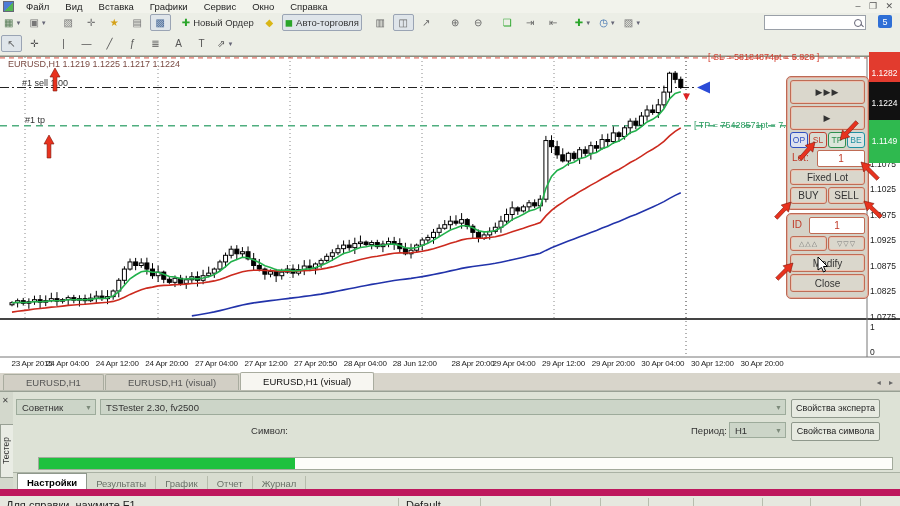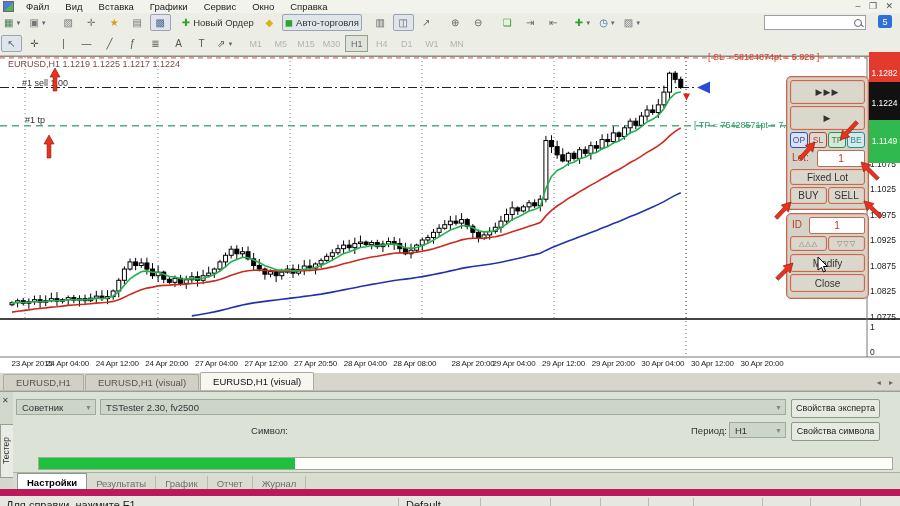--- a/index.html
+++ b/index.html
@@ -43,21 +43,21 @@
   .op-sl{color:#c04030;border-color:#c04030;}
   .op-tp{color:#2f8f50;border-color:#2f8f50;background:#dbe6da;}
   .op-be{color:#2090a0;border-color:#2090a0;background:#dbe6e6;}
   .plabel{color:#c03a28;font-size:10px;line-height:15px;padding-left:2px;}
   .pinput{width:42px;height:13px;background:#fff;border:1px solid #bf6c55;border-radius:2px;color:#c03a28;text-align:center;font-size:10px;font-family:"Liberation Sans",sans-serif;}
   .half{width:35px;height:15px;margin-bottom:0;}
   .wide{height:14px;}
   .arr3{width:35px;height:13px;margin-bottom:0;font-size:7px;color:#777;letter-spacing:1px;}
   
   #charttabs{position:absolute;left:0;top:373px;width:900px;height:18px;background:#d8d5cb;border-bottom:1px solid #b9bcb0;display:flex;align-items:flex-end;padding-left:3px;box-sizing:border-box;}
-  .ctab{height:15px;padding:0 12px;font-size:9.5px;color:#555;display:flex;align-items:center;border:1px solid #a9ac9f;border-bottom:none;background:#d2cfc5;margin-right:1px;border-radius:2px 2px 0 0;}
+  .ctab{height:15px;padding:0 22px;font-size:9.5px;color:#555;display:flex;align-items:center;border:1px solid #a9ac9f;border-bottom:none;background:#d2cfc5;margin-right:1px;border-radius:2px 2px 0 0;}
   .ctab.active{background:#f7f6f1;color:#111;height:17px;}
   #tabscroll{position:absolute;right:4px;top:378px;font-size:8px;color:#666;letter-spacing:3px;}
   
   #tester{position:absolute;left:0;top:391px;width:900px;height:98px;background:#dde2d6;border-top:1px solid #98a094;}
   #teststrip{position:absolute;left:0;top:0;width:13px;height:98px;background:#d3d8cc;border-right:1px solid #b4baa c;}
   #testtab{position:absolute;left:0px;top:32px;width:12px;height:52px;background:#e9ece4;border:1px solid #98a094;border-left:none;writing-mode:vertical-rl;transform:rotate(180deg);font-size:8.5px;color:#333;text-align:center;}
   #testclose{position:absolute;left:2px;top:4px;font-size:8px;color:#444;}
   .combo{position:absolute;background:#ccd5c8;border:1px solid #9dab9b;height:16px;font-size:9.5px;color:#333;line-height:16px;padding-left:5px;box-sizing:border-box;}
   .combo .dd{position:absolute;right:3px;top:0;font-size:7px;color:#7c8a7a;}
   .tlabel{position:absolute;font-size:9.5px;color:#333;line-height:17px;text-align:right;}
@@ -158,21 +158,20 @@
         </span><span class="tbtn">
           <span>≣</span>
         </span><span class="tbtn">
           <span>A</span>
         </span><span class="tbtn">
           <span>T</span>
         </span><span class="tbtn">
           <span>⇗</span>
           <span class="dd">▼</span>
         </span><span class="tsep"></span></span>
-    <span id="tfbtns"><span class="tfbtn">M1</span><span class="tfbtn">M5</span><span class="tfbtn">M15</span><span class="tfbtn">M30</span><span class="tfbtn active">H1</span><span class="tfbtn">H4</span><span class="tfbtn">D1</span><span class="tfbtn">W1</span><span class="tfbtn">MN</span></span>
   </div>
 
   <div id="chart">
     <svg id="chartsvg" width="900" height="316">
         <line x1="25" y1="0" x2="25" y2="262" stroke="#8a8a8a" stroke-dasharray="1,3" stroke-width="1"></line>
         <line x1="158" y1="0" x2="158" y2="262" stroke="#8a8a8a" stroke-dasharray="1,3" stroke-width="1"></line>
         <line x1="290" y1="0" x2="290" y2="262" stroke="#8a8a8a" stroke-dasharray="1,3" stroke-width="1"></line>
         <line x1="422" y1="0" x2="422" y2="262" stroke="#8a8a8a" stroke-dasharray="1,3" stroke-width="1"></line>
         <line x1="554" y1="0" x2="554" y2="262" stroke="#8a8a8a" stroke-dasharray="1,3" stroke-width="1"></line>
         <line x1="686" y1="0" x2="686" y2="262" stroke="#8a8a8a" stroke-dasharray="1,3" stroke-width="1"></line>
@@ -545,21 +544,21 @@
 
 <div id="timescale" style="position: absolute; left: 0px; top: 0px; width: 900px; height: 0px; z-index: 4;">
       <div class="ttick" style="left: 32px;">23 Apr 2015</div>
       <div class="ttick" style="left: 67.6px;">24 Apr 04:00</div>
       <div class="ttick" style="left: 117.2px;">24 Apr 12:00</div>
       <div class="ttick" style="left: 166.8px;">24 Apr 20:00</div>
       <div class="ttick" style="left: 216.4px;">27 Apr 04:00</div>
       <div class="ttick" style="left: 266px;">27 Apr 12:00</div>
       <div class="ttick" style="left: 315.6px;">27 Apr 20:50</div>
       <div class="ttick" style="left: 365.2px;">28 Apr 04:00</div>
-      <div class="ttick" style="left: 414.8px;">28 Apr 08:00</div>
+      <div class="ttick" style="left: 414.8px;">28 Jun 12:00</div>
       <div class="ttick" style="left: 473px;">28 Apr 20:00</div>
       <div class="ttick" style="left: 514px;">29 Apr 04:00</div>
       <div class="ttick" style="left: 563.6px;">29 Apr 12:00</div>
       <div class="ttick" style="left: 613.2px;">29 Apr 20:00</div>
       <div class="ttick" style="left: 662.8px;">30 Apr 04:00</div>
       <div class="ttick" style="left: 712.4px;">30 Apr 12:00</div>
       <div class="ttick" style="left: 762px;">30 Apr 20:00</div>
     </div>
   </div>
 

